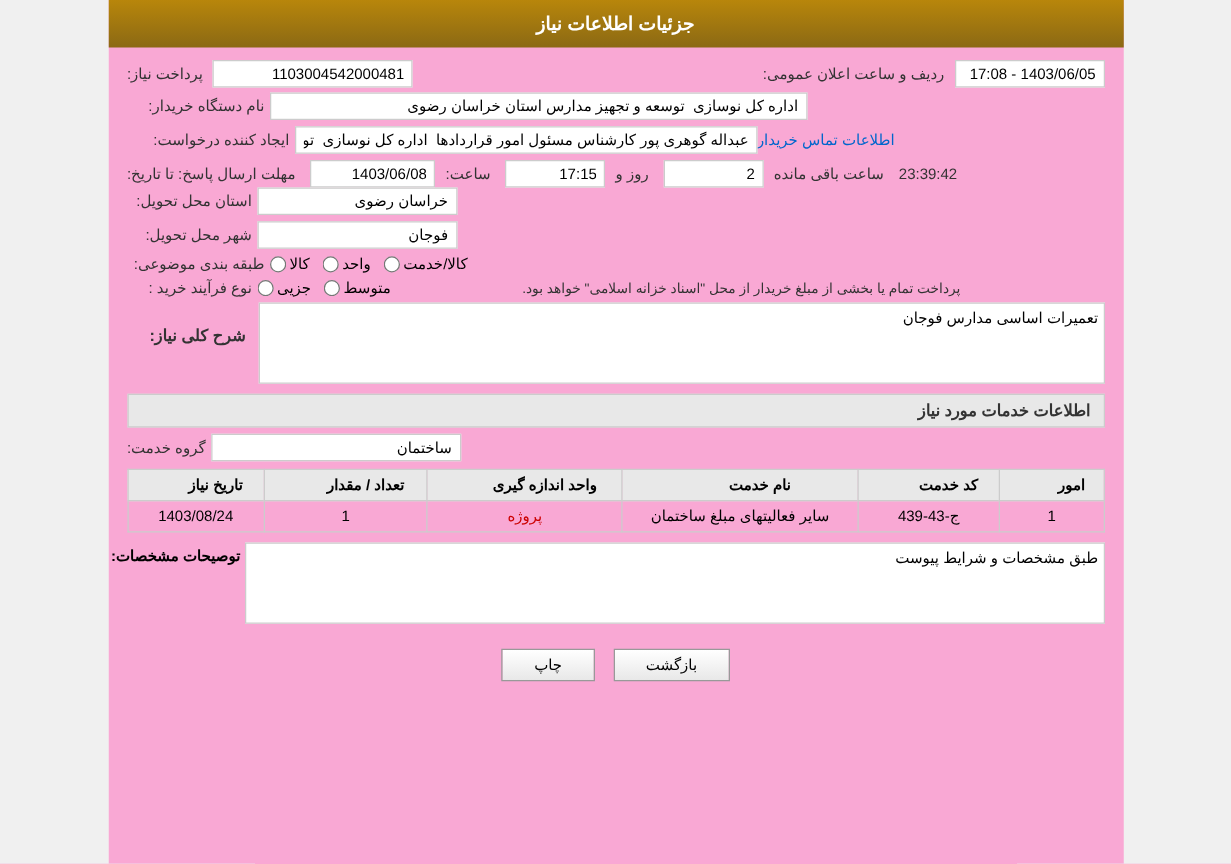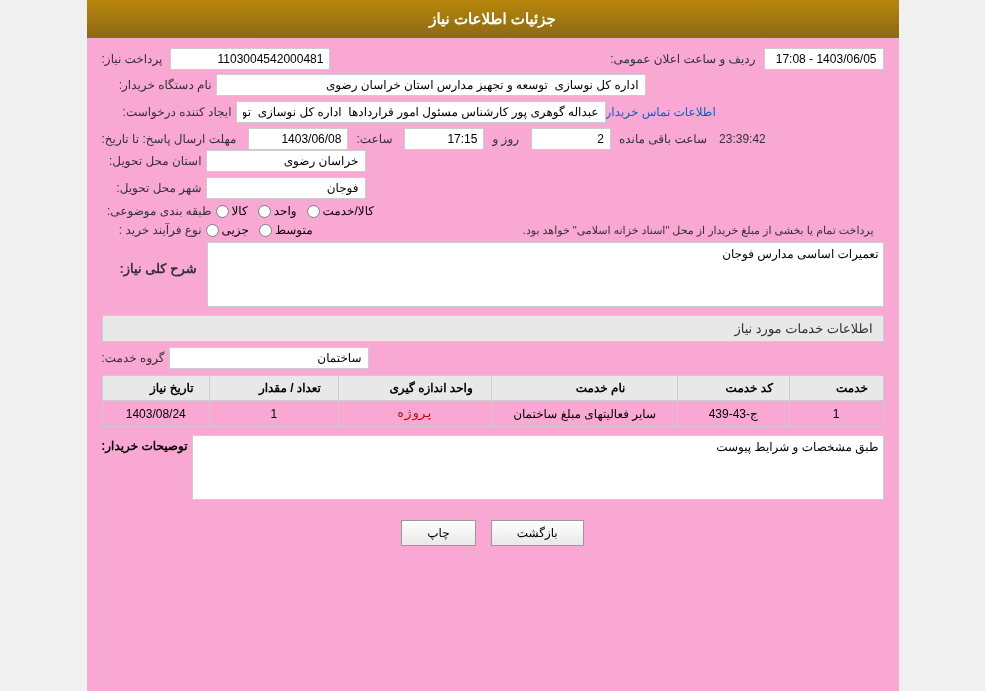--- a/index.html
+++ b/index.html
@@ -34,21 +34,21 @@
       font-family: Tahoma, Arial, sans-serif;
       font-size: 12px;
       direction: rtl;
     }
     .input-small { width: 120px; }
     .input-xsmall { width: 80px; }
     .section-title {
       background: #e8e8e8;
       border: 1px solid #ccc;
       padding: 5px 10px;
-      font-weight: normal;
+      font-weight: bold;
       font-size: 13px;
       margin: 8px 0 5px 0;
       color: #333;
     }
     .blue-link {
       color: #0066cc;
       text-decoration: none;
       font-size: 12px;
     }
     .radio-group {
@@ -74,21 +74,20 @@
       font-size: 12px;
     }
     .services-table th {
       background: #e8e8e8;
       font-weight: bold;
       padding-left: 40px;
     }
     .services-table td a {
       color: #cc0000;
       text-decoration: none;
-      font-family: Liberation Mono, monospace;
     }
     .textarea-field {
       width: 100%;
       height: 65px;
       border: 1px solid #ccc;
       font-family: Tahoma, Arial, sans-serif;
       font-size: 12px;
       direction: rtl;
       resize: none;
       padding: 4px;
@@ -212,21 +211,21 @@
         </div>
         <div class="radio-item">
           <span>کالا</span>
           <input type="radio" name="tabaqe" style="">
         </div>
       </div>
       <span class="lbl" style="min-width:110px">طبقه بندی موضوعی:</span>
     </div>
 
     <div class="info-row">
-      <span style="font-size:11px; color:#333; flex:1; text-align:right; padding-right:10px">پرداخت تمام یا بخشی از مبلغ خریدار از محل "اسناد خزانه اسلامی" خواهد بود.</span>
+      <span style="font-size:11px; color:#333; flex:1; text-align:center; padding-right:10px">پرداخت تمام یا بخشی از مبلغ خریدار از محل "اسناد خزانه اسلامی" خواهد بود.</span>
       <div class="radio-group">
         <div class="radio-item">
           <span>متوسط</span>
           <input type="radio" name="farayand" style="">
         </div>
         <div class="radio-item">
           <span>جزیی</span>
           <input type="radio" name="farayand" style="">
         </div>
       </div>
@@ -241,21 +240,21 @@
     <div class="section-title">اطلاعات خدمات مورد نیاز</div>
 
     <div class="info-row" style="margin-top:5px;">
       <input class="input-field" style="width: 200px;" type="text" value="ساختمان" readonly="">
       <span class="lbl">گروه خدمت:</span>
     </div>
 
     <table class="services-table">
       <thead>
         <tr>
-          <th>خدمت</th>
+          <th>امور</th>
           <th>کد خدمت</th>
           <th>نام خدمت</th>
           <th>واحد اندازه گیری</th>
           <th>تعداد / مقدار</th>
           <th>تاریخ نیاز</th>
         </tr>
       </thead>
       <tbody>
         <tr>
           <td>1</td>
@@ -263,21 +262,21 @@
           <td>سایر فعالیتهای مبلغ ساختمان</td>
           <td><a href="#">پروژه</a></td>
           <td>1</td>
           <td>1403/08/24</td>
         </tr>
       </tbody>
     </table>
 
     <div style="display:flex; align-items:flex-start; margin-top:8px; margin-bottom:8px;">
       <textarea class="textarea-field" readonly="" style="">طبق مشخصات و شرایط پیوست</textarea>
-      <div style="white-space:nowrap; min-width:90px; text-align:right; padding-right:4px; padding-top:4px; font-weight:bold; font-size:12px">توصیحات خریدار:</div>
+      <div style="white-space:nowrap; min-width:90px; text-align:right; padding-right:4px; padding-top:4px; font-weight:bold; font-size:12px">توصیحات مشخصات:</div>
     </div>
 
     <div class="bottom-buttons">
       <button class="btn btn-back">بازگشت</button>
       <button class="btn btn-print">چاپ</button>
     </div>
 
   </div>
 </div>
 

